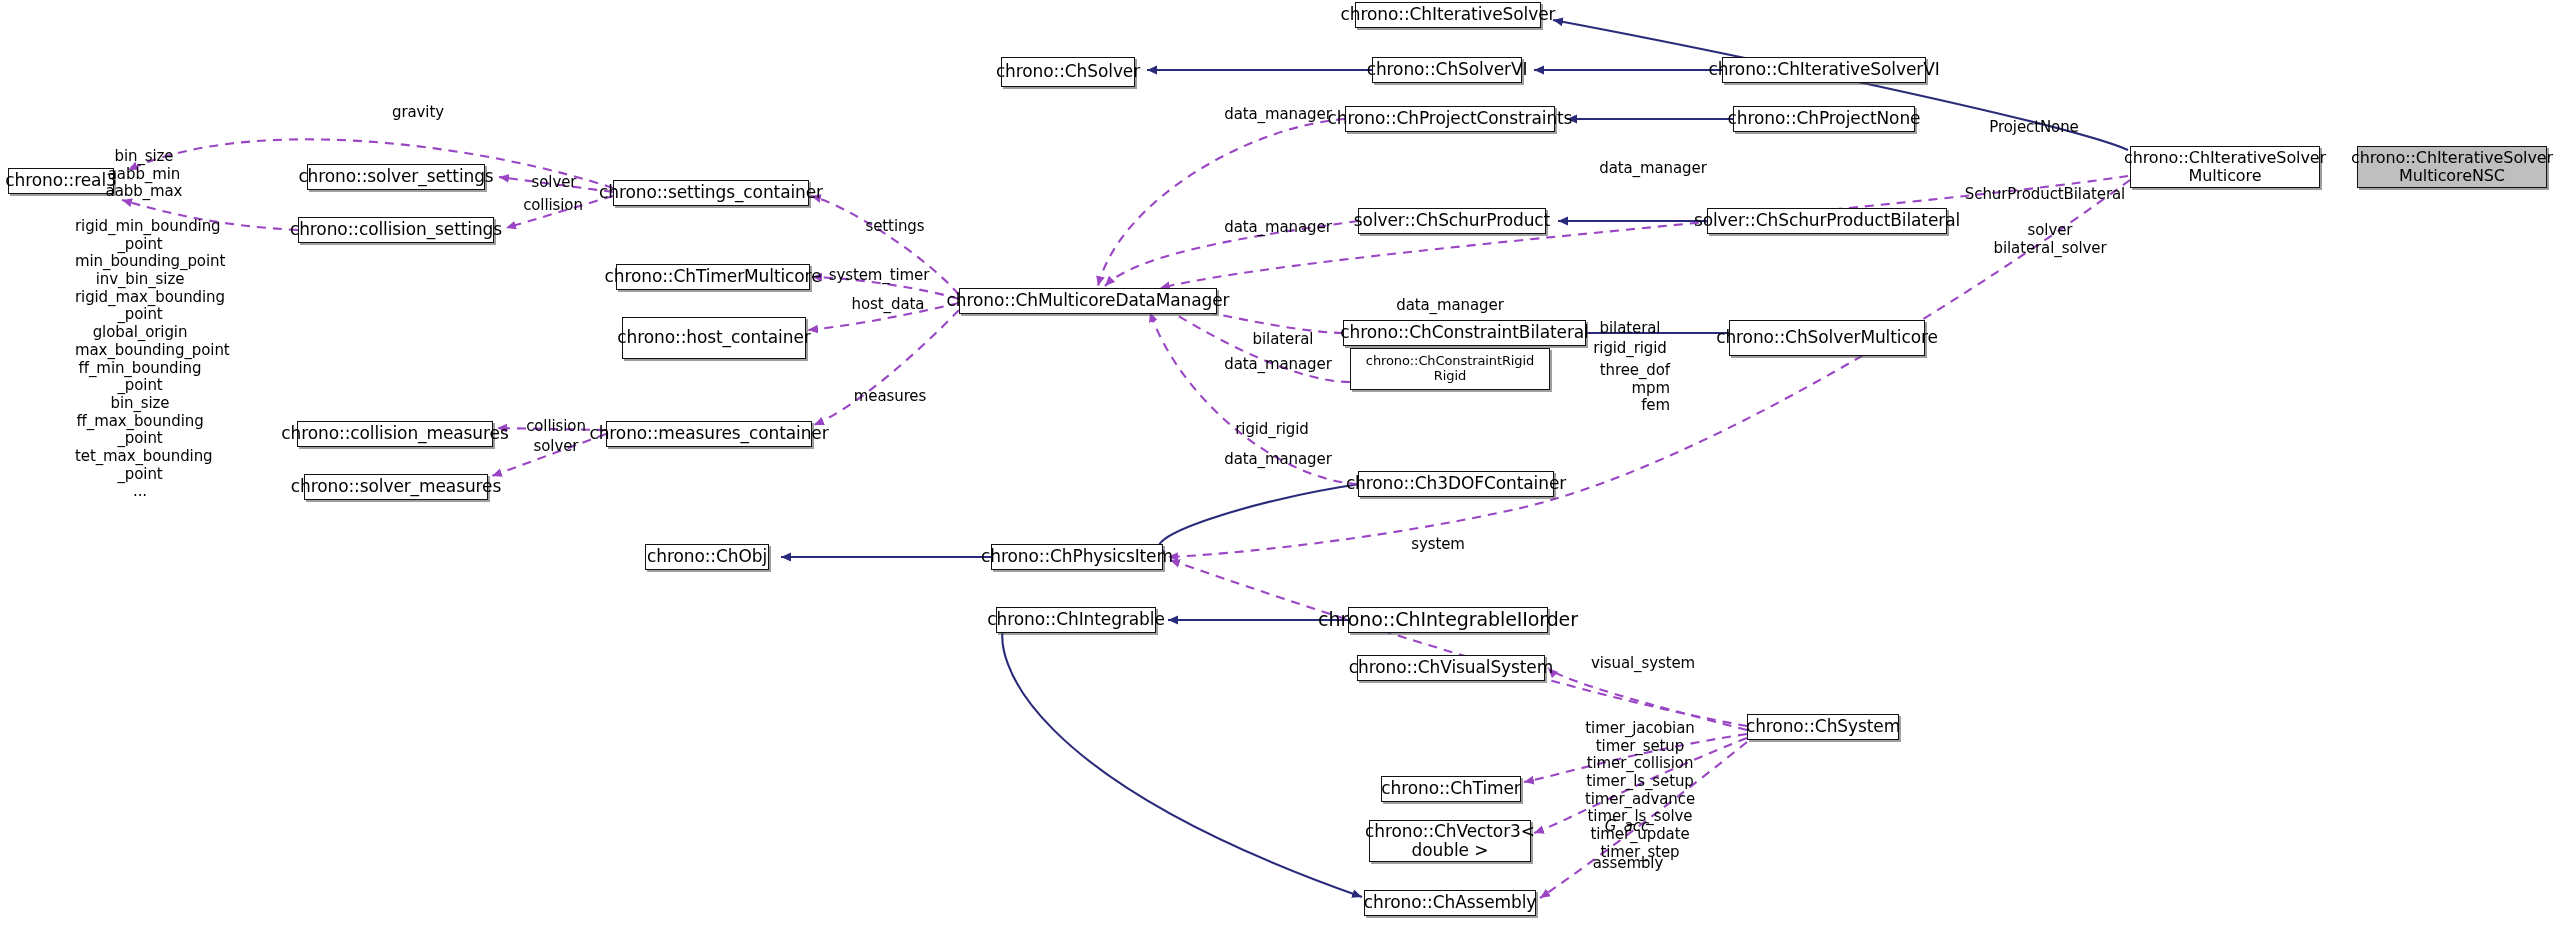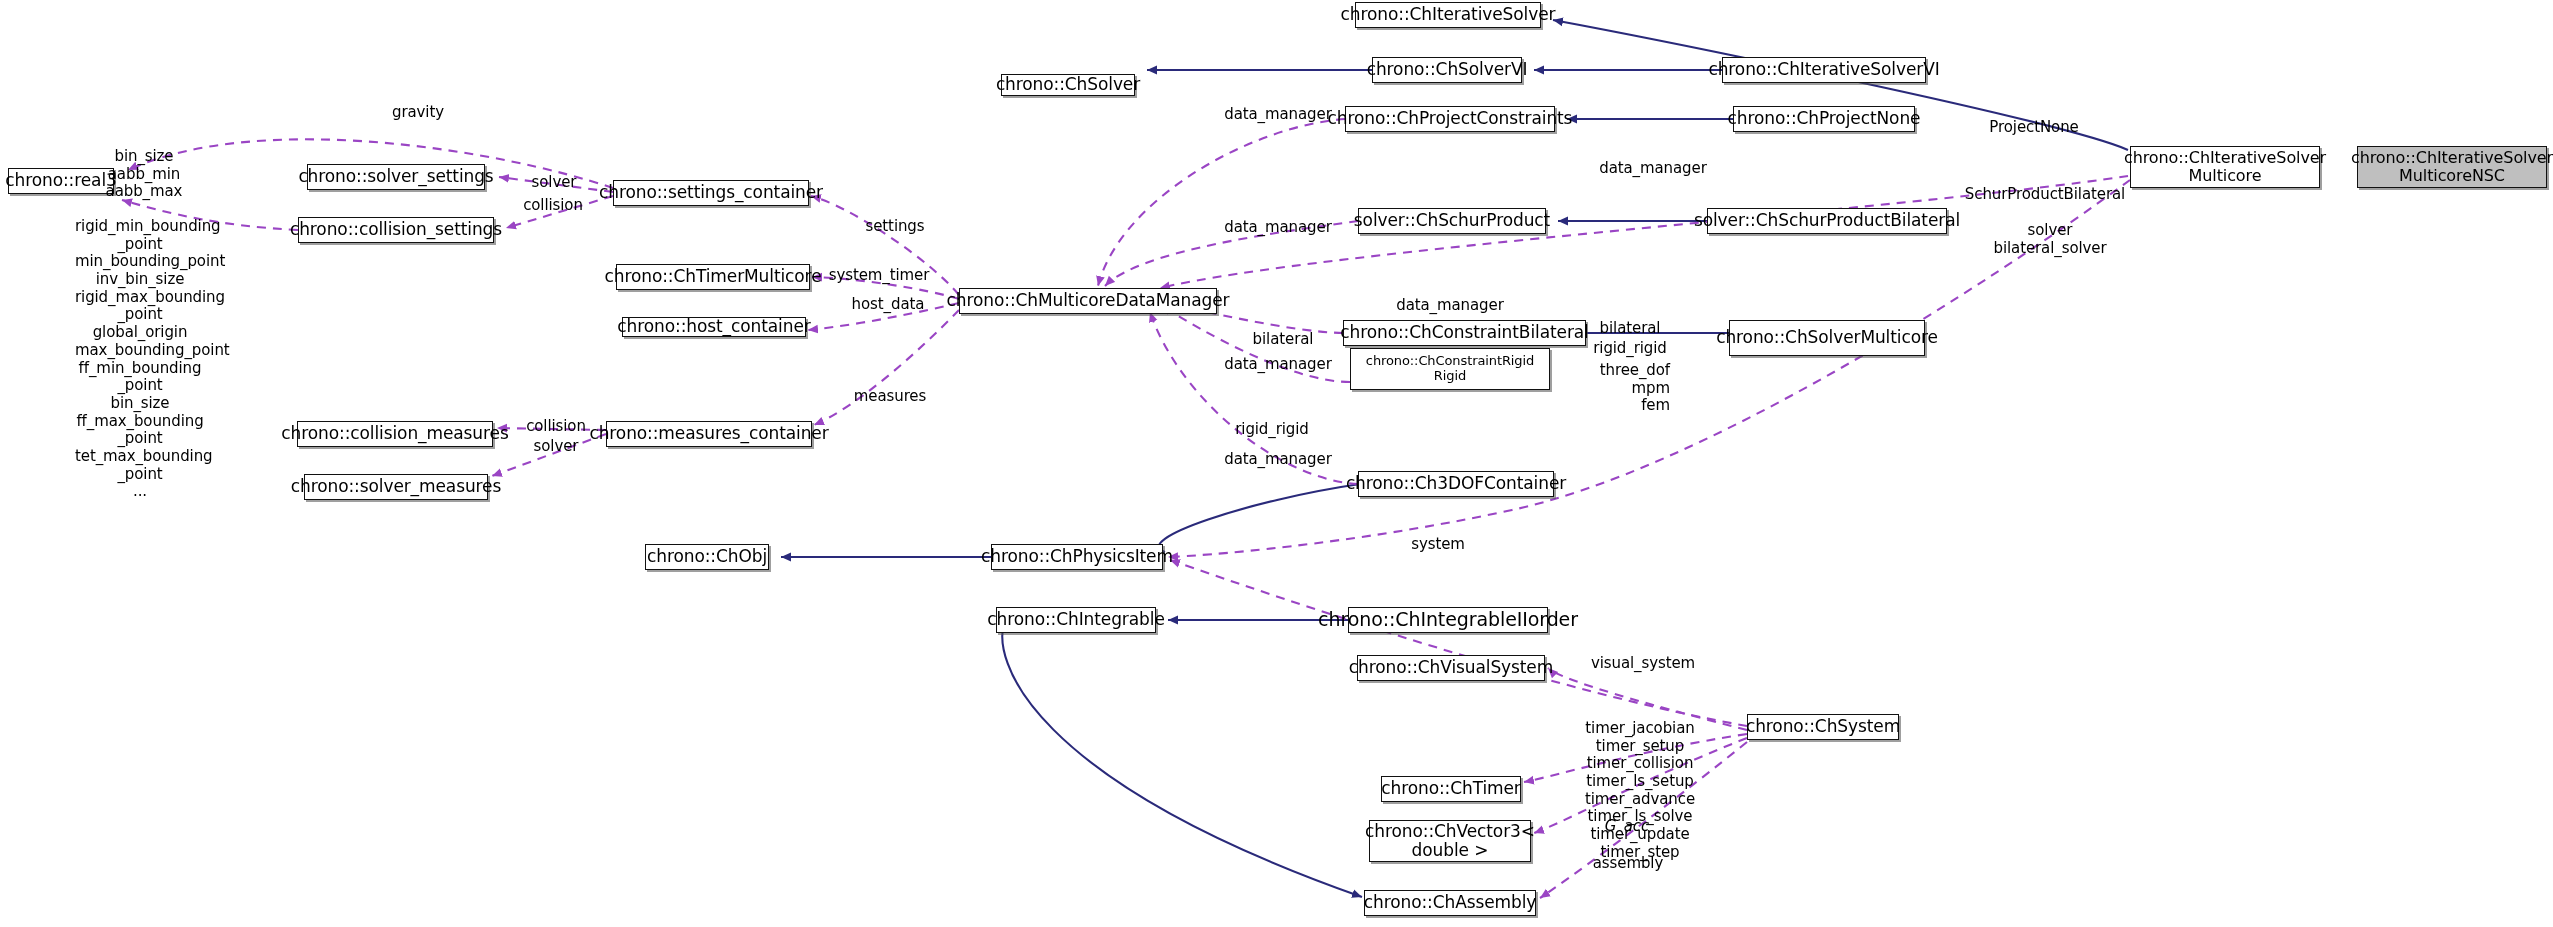--- a/index.html
+++ b/index.html
@@ -89,27 +89,27 @@
       <path d="M1747,738 C1640,780 1570,820 1534,833"></path>
       <path d="M1747,742 C1650,820 1560,885 1540,898"></path>
     </g>
   </svg>
 
   <div class="node" style="left:8px;top:168px;width:106px;height:26px;font-size:17px">chrono::real3</div>
   <div class="node" style="left:307px;top:164px;width:178px;height:26px;font-size:17px">chrono::solver_settings</div>
   <div class="node" style="left:298px;top:217px;width:196px;height:26px;font-size:17px">chrono::collision_settings</div>
   <div class="node" style="left:613px;top:180px;width:196px;height:26px;font-size:17px">chrono::settings_container</div>
   <div class="node" style="left:616px;top:264px;width:194px;height:26px;font-size:17px">chrono::ChTimerMulticore</div>
-  <div class="node" style="left:622px;top:317px;width:184px;height:20px;font-size:17px">chrono::host_container</div>
+  <div class="node" style="left:622px;top:317px;width:184px;height:42px;font-size:17px">chrono::host_container</div>
   <div class="node" style="left:297px;top:421px;width:196px;height:26px;font-size:17px">chrono::collision_measures</div>
   <div class="node" style="left:304px;top:474px;width:184px;height:26px;font-size:17px">chrono::solver_measures</div>
   <div class="node" style="left:606px;top:421px;width:206px;height:26px;font-size:17px">chrono::measures_container</div>
   <div class="node" style="left:959px;top:288px;width:258px;height:26px;font-size:17px">chrono::ChMulticoreDataManager</div>
   <div class="node" style="left:1355px;top:2px;width:186px;height:26px;font-size:17px">chrono::ChIterativeSolver</div>
-  <div class="node" style="left:1001px;top:74px;width:134px;height:22px;font-size:17px">chrono::ChSolver</div>
+  <div class="node" style="left:1001px;top:57px;width:134px;height:30px;font-size:17px">chrono::ChSolver</div>
   <div class="node" style="left:1372px;top:57px;width:150px;height:26px;font-size:17px">chrono::ChSolverVI</div>
   <div class="node" style="left:1722px;top:57px;width:204px;height:26px;font-size:17px">chrono::ChIterativeSolverVI</div>
   <div class="node" style="left:1345px;top:106px;width:210px;height:26px;font-size:17px">chrono::ChProjectConstraints</div>
   <div class="node" style="left:1733px;top:106px;width:182px;height:26px;font-size:17px">chrono::ChProjectNone</div>
   <div class="node" style="left:1358px;top:208px;width:188px;height:26px;font-size:17px">solver::ChSchurProduct</div>
   <div class="node" style="left:1707px;top:208px;width:240px;height:26px;font-size:17px">solver::ChSchurProductBilateral</div>
   <div class="node" style="left:1343px;top:320px;width:243px;height:26px;font-size:17px">chrono::ChConstraintBilateral</div>
   <div class="node" style="left:1729px;top:320px;width:196px;height:36px;font-size:17px">chrono::ChSolverMulticore</div>
   <div class="node" style="left:1350px;top:348px;width:200px;height:42px;font-size:13px">chrono::ChConstraintRigid
 Rigid</div>

